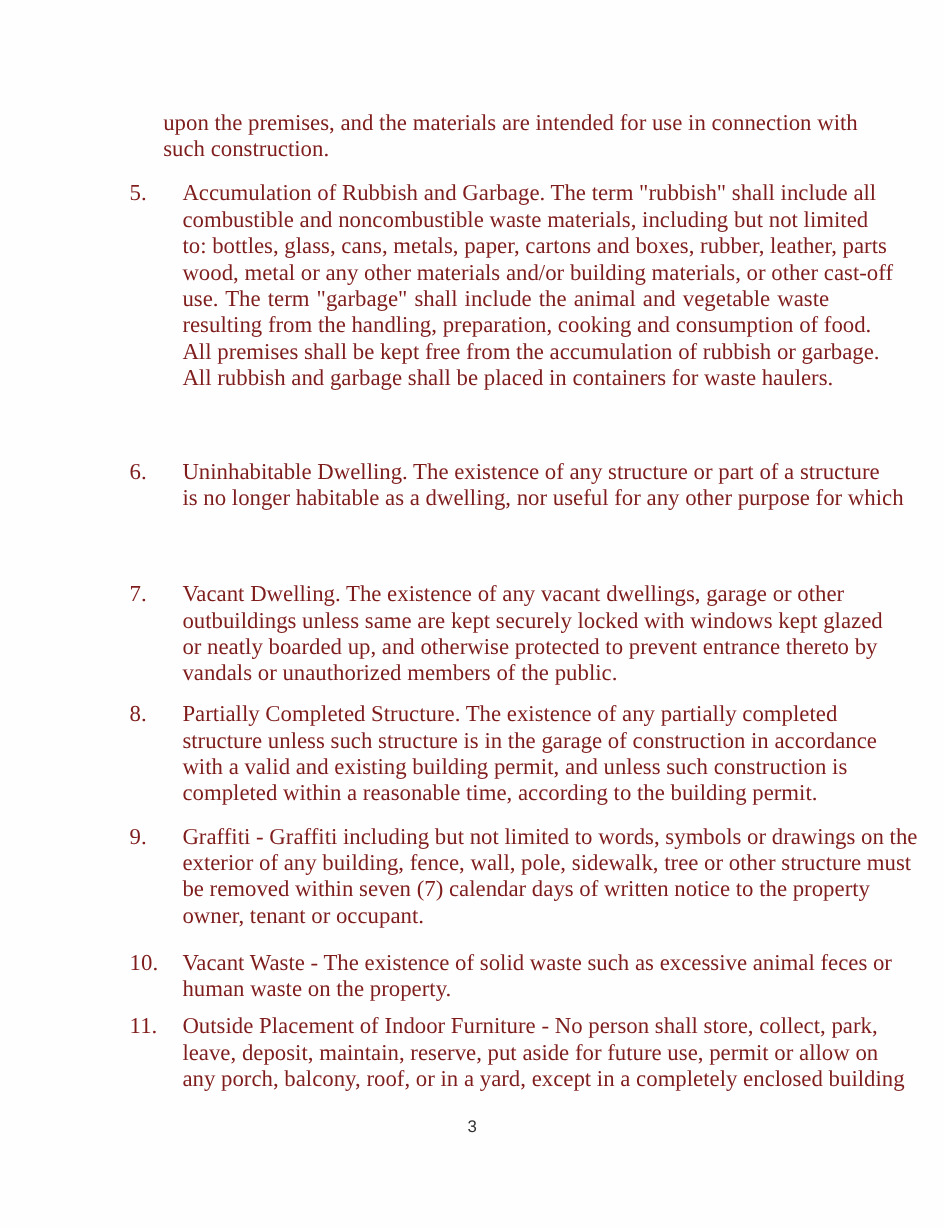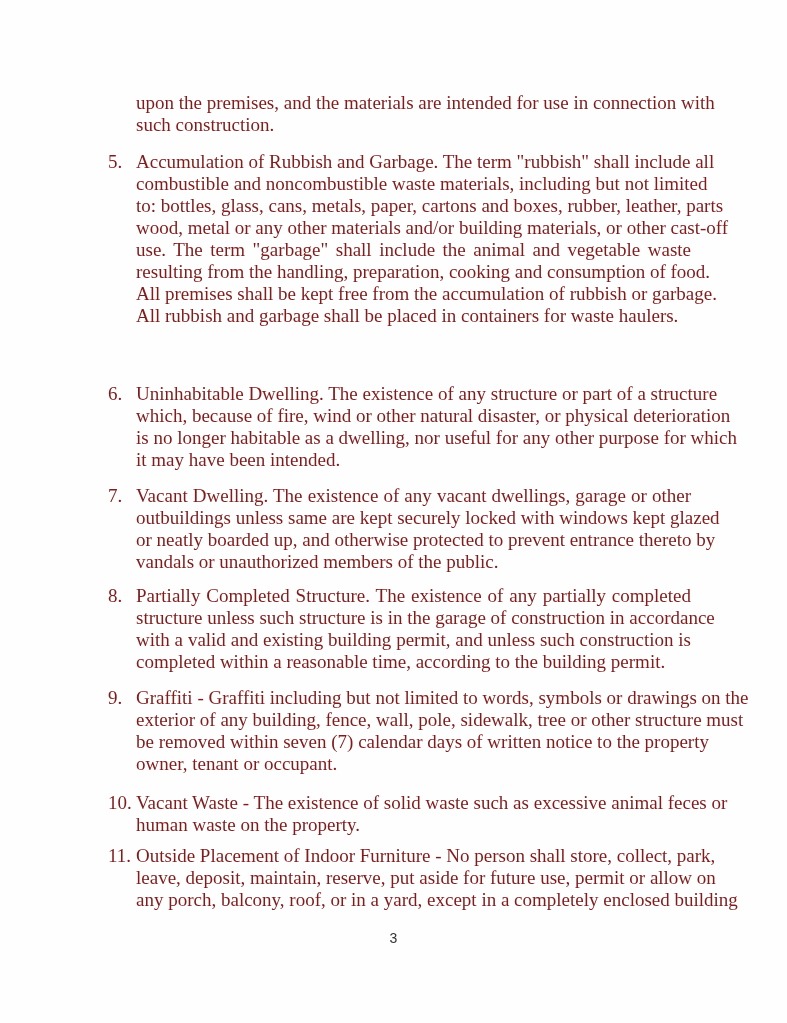--- a/index.html
+++ b/index.html
@@ -2,21 +2,21 @@
 <html><head>
 <meta charset="utf-8">
 <style>
   html, body { margin: 0; padding: 0; background: #ffffff; }
   body { width: 787px; height: 1023px; position: relative; overflow: hidden; }
   .page { position: absolute; left: 0; top: 0; width: 787px; height: 1023px; background: #fefefe; }
   .text { font-family: Liberation Serif, serif; font-size: 19px; color: #7f1d1d; }
   .cont { position: absolute; left: 136px; top: 92px; width: 555px; line-height: 21.5px; }
   .item { position: absolute; left: 108px; width: 583px; line-height: 21.9px; }
   .item .num { position: absolute; left: 0; top: 0; width: 28px; }
-  .item .body { margin-left: 28px; text-align: justify; }
+  .item .body { margin-left: 44px; text-align: justify; }
   .item .line { display: block; text-align: justify; text-align-last: justify; white-space: nowrap; }
   .item .line.last { text-align-last: left; }
   .cont .line { display: block; white-space: nowrap; }
   .pagenum { position: absolute; left: 0; width: 787px; top: 930px; text-align: center;
              font-family: "Liberation Sans", "DejaVu Sans", sans-serif; font-size: 14px; color: #333; }
   #item5 { top: 151px; }
   #item6 { top: 383px; }
   #item7 { top: 485px; }
   #item8 { top: 585px; }
   #item9 { top: 687px; }
@@ -45,23 +45,21 @@
       <span class="line">resulting from the handling, preparation, cooking and consumption of food.</span>
       <span class="line">All premises shall be kept free from the accumulation of rubbish or garbage.</span>
       <span class="line last">All rubbish and garbage shall be placed in containers for waste haulers.</span>
     </div>
   </div>
 
   <div class="item text" id="item6">
     <span class="num">6.</span>
     <div class="body">
       <span class="line">Uninhabitable Dwelling. The existence of any structure or part of a structure</span>
-      <span class="line">which, because of fire, wind or other natural disaster, or physical deterioration</span>
       <span class="line">is no longer habitable as a dwelling, nor useful for any other purpose for which</span>
-      <span class="line last">it may have been intended.</span>
     </div>
   </div>
 
   <div class="item text" id="item7">
     <span class="num">7.</span>
     <div class="body">
       <span class="line">Vacant Dwelling. The existence of any vacant dwellings, garage or other</span>
       <span class="line">outbuildings unless same are kept securely locked with windows kept glazed</span>
       <span class="line">or neatly boarded up, and otherwise protected to prevent entrance thereto by</span>
       <span class="line last">vandals or unauthorized members of the public.</span>

